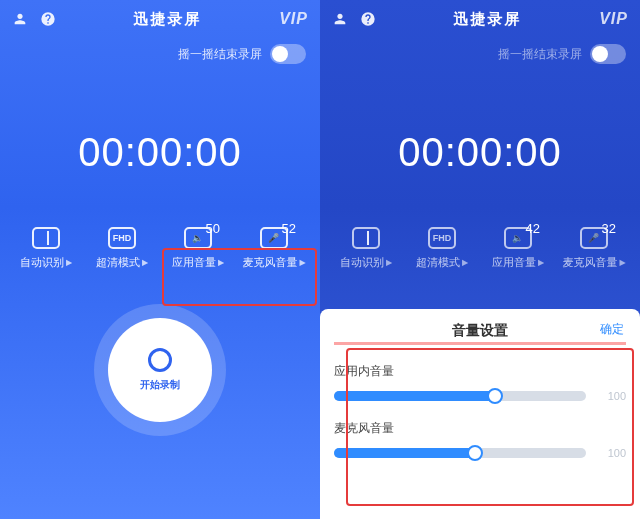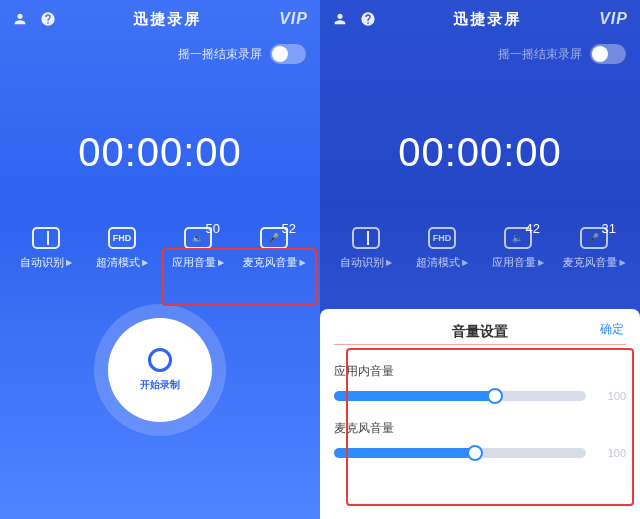--- a/index.html
+++ b/index.html
@@ -85,21 +85,21 @@
 
   
   .sheet {
     position: absolute; left: 0; right: 0; bottom: 0; height: 210px;
     background: #fff; border-top-left-radius: 8px; border-top-right-radius: 8px;
     color: #333; padding: 10px 14px 14px;
     display: flex; flex-direction: column;
   }
   .sheet-header {
     display: flex; align-items: center; justify-content: center; position: relative;
-    height: 26px; border-bottom: 1px solid #fca5a5;
+    height: 26px; border-bottom: 3px solid #fca5a5;
   }
   .sheet-title { font-size: 14px; font-weight: 600; }
   .sheet-confirm {
     position: absolute; right: 2px; top: 2px; font-size: 12px; color: #2f8cff;
     font-weight: 500;
   }
   .slider-group { margin-top: 18px; }
   .slider-label { font-size: 12px; color: #444; margin-bottom: 10px; }
   .slider-row { display: flex; align-items: center; gap: 16px; }
   .slider-track {
@@ -230,21 +230,21 @@
         <span class="badge">42</span>
       </div>
       <div class="option-label">
           <span>应用音量</span>
           <span class="caret">▶</span>
         </div>
     </div>
     <div class="option">
       <div class="option-icon-wrap">
         <div class="option-icon">🎤</div>
-        <span class="badge">31</span>
+        <span class="badge">32</span>
       </div>
       <div class="option-label">
           <span>麦克风音量</span>
           <span class="caret">▶</span>
         </div>
     </div>
   </div>
 
   <div class="sheet">
     <div class="sheet-header">

